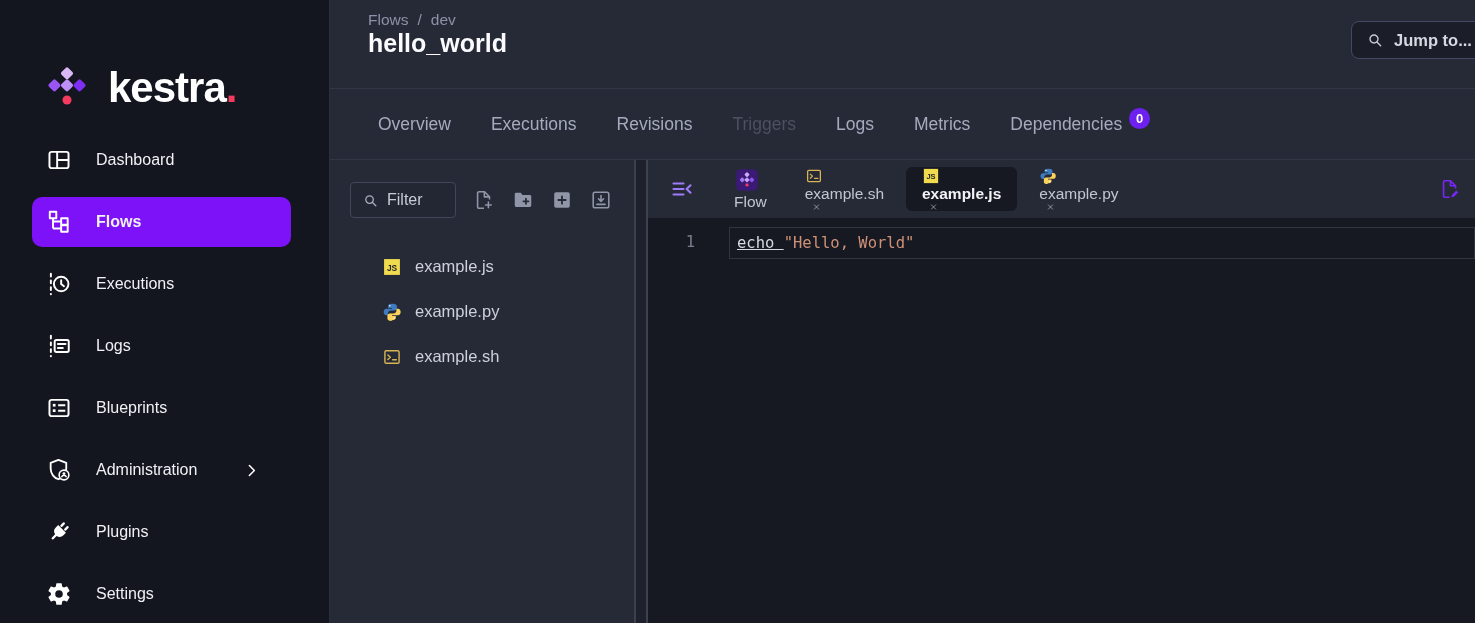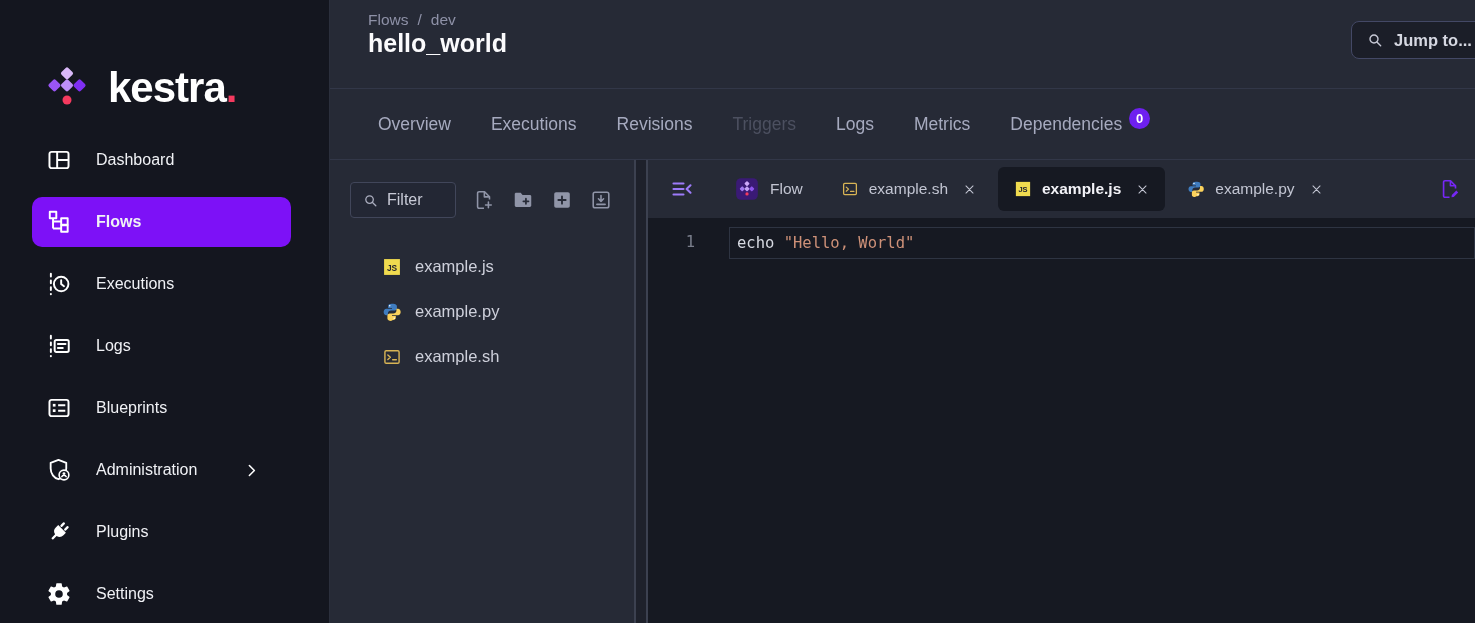--- a/index.html
+++ b/index.html
@@ -94,23 +94,23 @@
     width: 14px; flex: 0 0 14px; background: #1e212b;
     border-left: 2px solid #3c4150; border-right: 2px solid #3c4150;
     cursor: col-resize;
   }
 
   .editor { flex: 1; background: #161922; display: flex; flex-direction: column; min-width: 0; }
   .e-strip { height: 58px; flex: 0 0 58px; background: #262a36; display: flex; align-items: center; padding: 0 10px 0 22px; }
   .collapse { background: transparent; border: none; cursor: pointer; padding: 0; margin-right: 24px; }
   .collapse svg { width: 24px; height: 24px; color: #9d7bfa; display: block; }
   .e-tab {
-    display: flex; align-items: center; gap: 10px;
+    display: flex; gap: 0;
     height: 44px; padding: 0 16px; margin-right: 6px; border-radius: 6px;
-    font-size: 15.5px; font-weight: 500; color: #c2c5d2; cursor: pointer; white-space: nowrap;
+    font-size: 15.5px; font-weight: 500; color: #c2c5d2; cursor: pointer; white-space: nowrap; flex-direction: column;
   }
   .e-tab .tab-ic { width: 18px; height: 18px; flex: 0 0 auto; }
   .e-tab[data-icon="kestra"] .tab-ic { width: 26px; height: 26px; }
   .e-tab.active { background: #161922; color: #f2f2f7; font-weight: 700; }
   .tab-x { width: 13px; height: 13px; color: #c2c5d2; margin-left: 5px; cursor: pointer; }
   .fedit { background: transparent; border: none; cursor: pointer; margin-left: auto; margin-right: 4px; padding: 0; }
   .fedit svg { width: 22px; height: 22px; color: #7627f5; display: block; }
 
   .code { padding-top: 9px; font-family: "DejaVu Sans Mono", monospace; font-size: 15.5px; line-height: 30px; cursor: text; }
   .code-line { display: flex; }
@@ -504,20 +504,20 @@
 
           <button class="fedit">
             <svg>
                 <use href="#i-file-edit"></use>
               </svg>
           </button>
         </div>
         <div class="code">
           <div class="code-line">
             <span class="ln">1</span>
-            <span class="lc"><span class="tok" style="color: rgb(215, 218, 226);">echo </span><span class="tok" style="color: rgb(206, 145, 120);">"Hello, World"</span></span>
+            <span class="lc"><span class="tok" style="color: rgb(215, 218, 226); text-decoration: underline;">echo </span><span class="tok" style="color: rgb(206, 145, 120);">"Hello, World"</span></span>
           </div>
         </div>
       </section>
 
     </div>
   </main>
 </div>
 
 </body></html>

